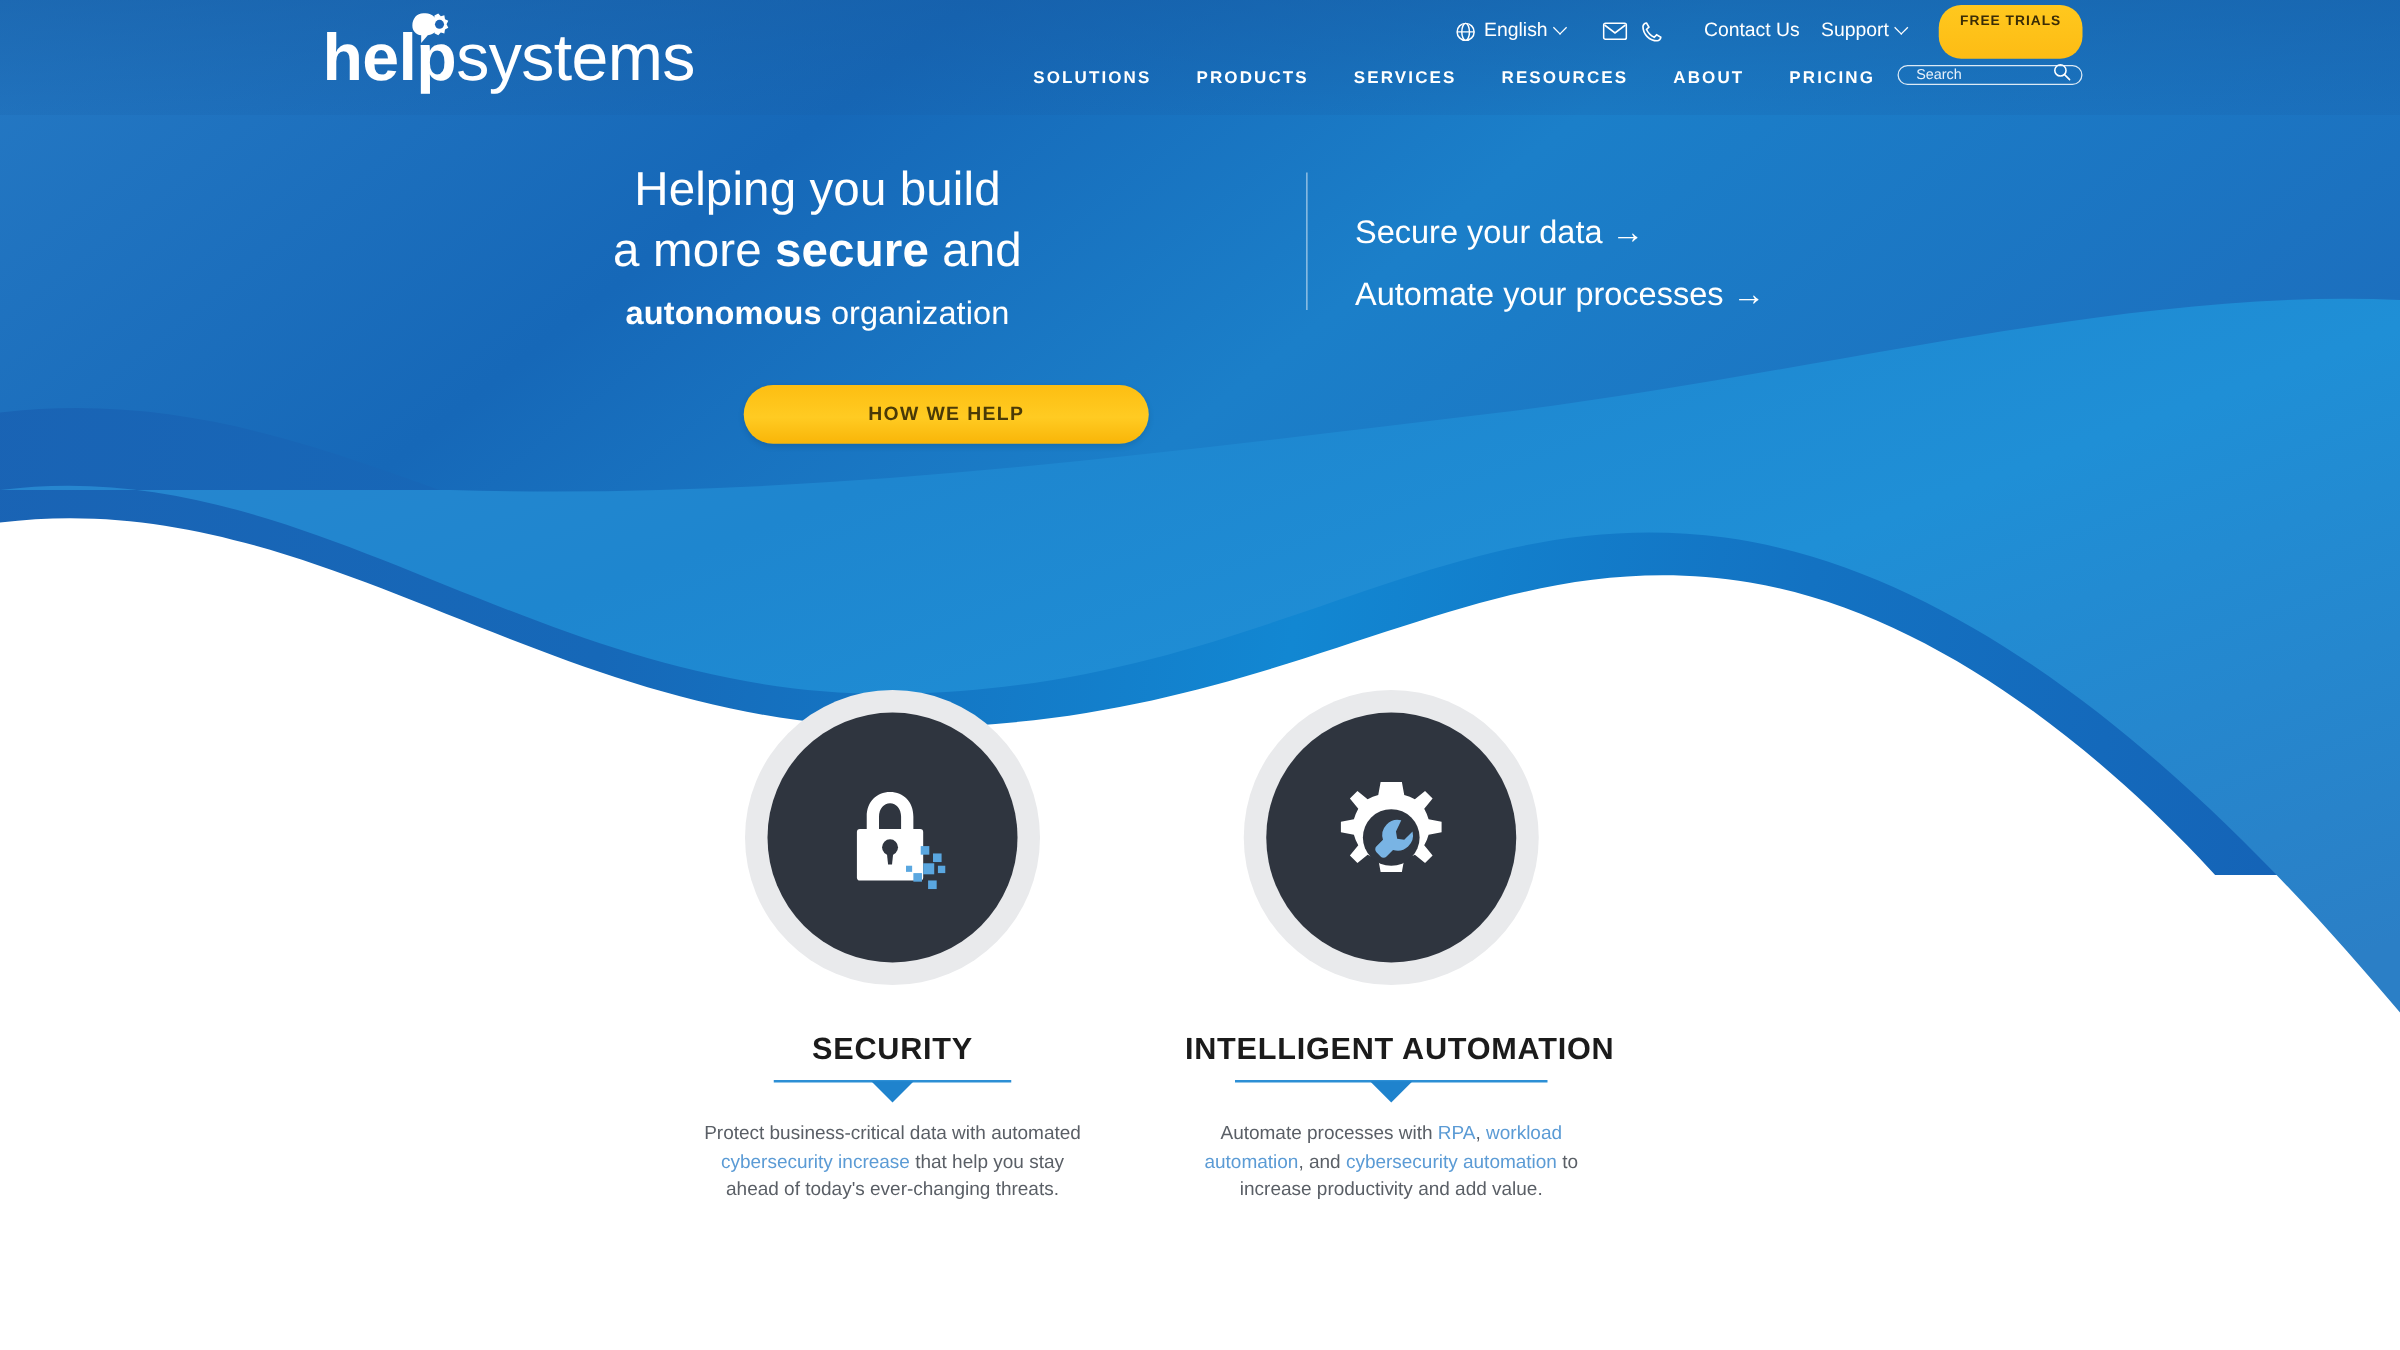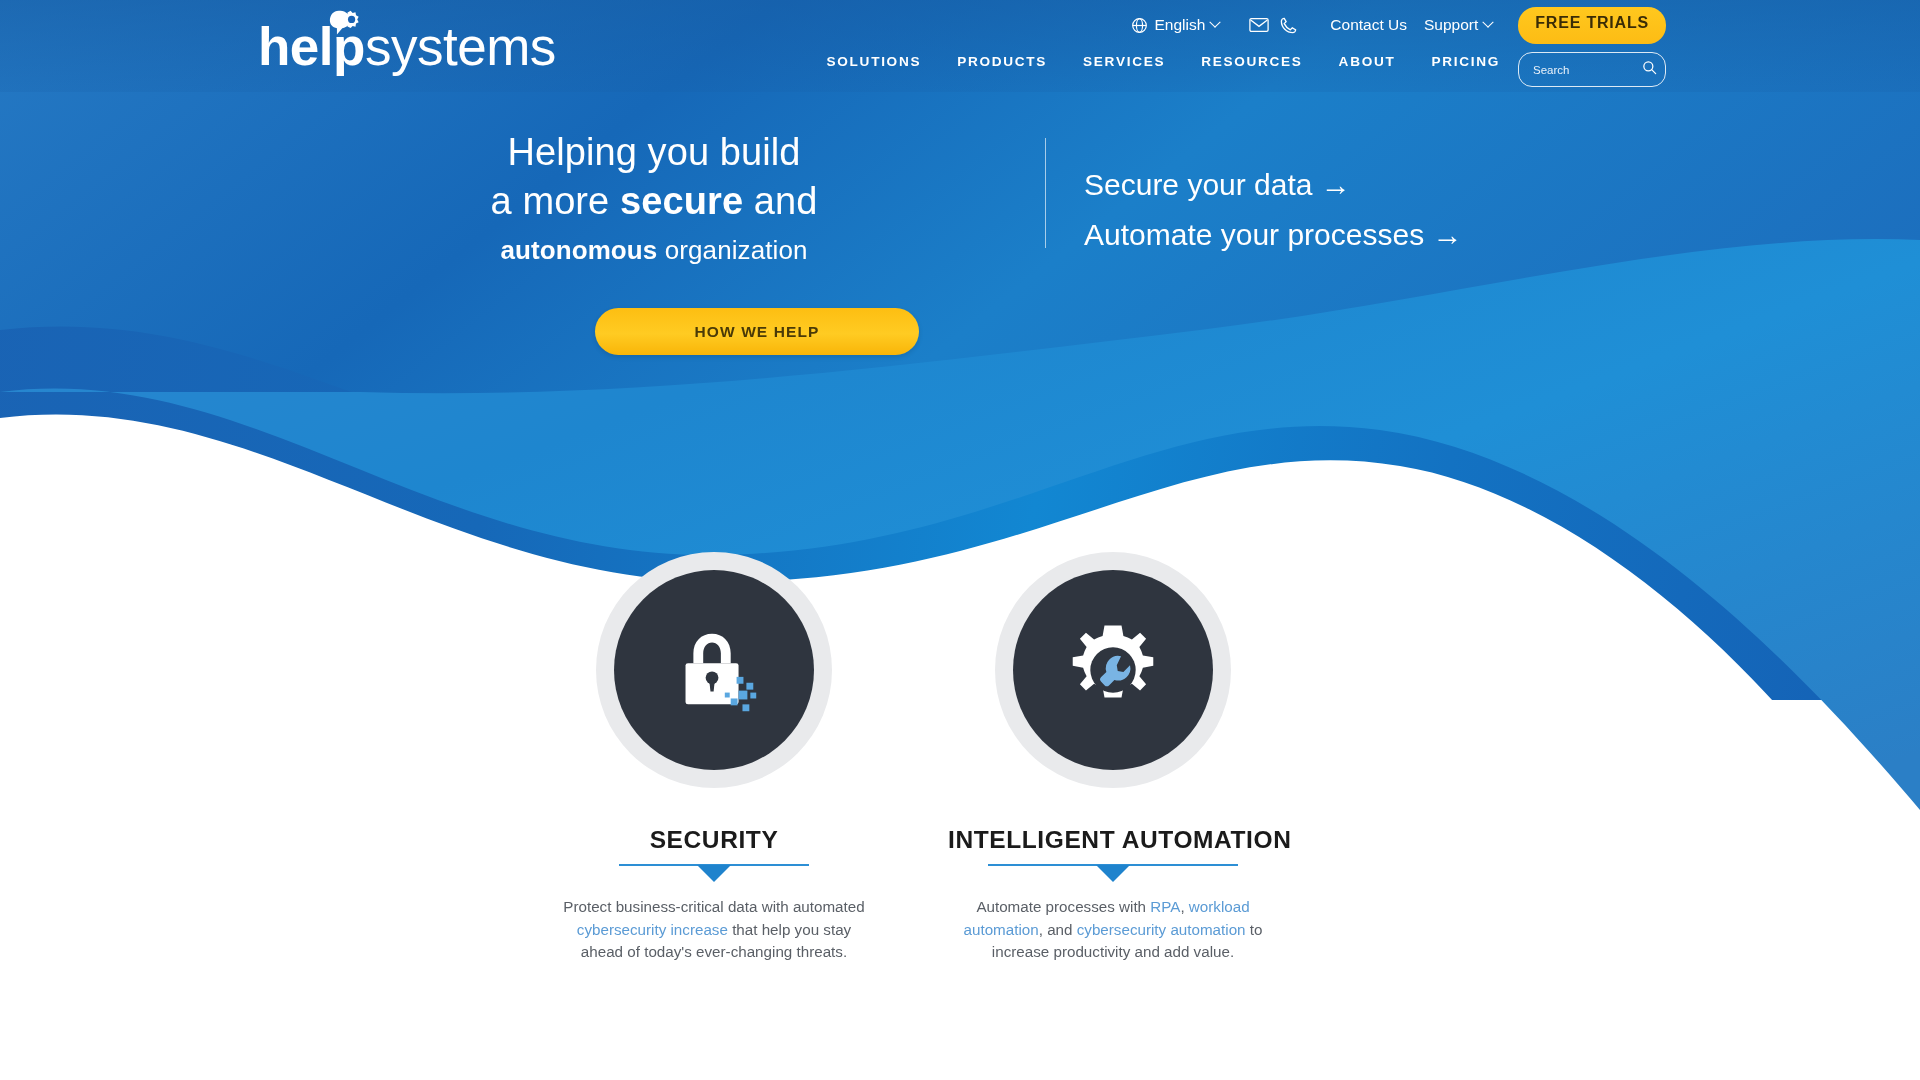--- a/index.html
+++ b/index.html
@@ -42,33 +42,33 @@
     color:#ffffff; font-size: 15.5px; font-weight: 400; display:flex; align-items:center; gap:6px;
     white-space:nowrap; cursor:pointer;
   }
   .util-item + .util-item { margin-left: 22px; }
   .util-icon { display:inline-flex; align-items:center; }
   .chev { display:inline-block; width:8px; height:8px; border-right:1.6px solid #fff; border-bottom:1.6px solid #fff;
           transform: rotate(45deg) translate(-2px,-2px); }
   .free-trials {
     margin-left: 26px;
     background: linear-gradient(180deg,#ffc81e 0%, #fdbc14 100%);
-    color:#3a2c06; font-size: 16px; font-weight: 700; letter-spacing:.8px;
-    padding: 7px 17px 12px; border-radius: 18px; border:none; cursor:pointer; white-space:nowrap;
+    color:#3a2c06; font-size: 11px; font-weight: 700; letter-spacing:.8px;
+    padding: 7px 17px 24px; border-radius: 18px; border:none; cursor:pointer; white-space:nowrap;
     font-family:"Liberation Sans",sans-serif;
   }
 
   .main-nav { position:absolute; right: 420px; top: 54px; display:flex; gap: 36px; }
   .nav-item {
     color:#ffffff; font-size: 13.6px; font-weight: 600; letter-spacing: 1.7px;
     text-transform: uppercase; cursor:pointer; white-space:nowrap;
   }
 
   .search-box {
-    position:absolute; right: 254px; top: 52px; width: 148px; height: 35px;
+    position:absolute; right: 254px; top: 52px; width: 148px; height: 16px;
     border: 1.3px solid rgba(255,255,255,.85); border-radius: 14px;
     display:flex; align-items:center; padding: 0 8px 0 14px; gap: 6px; background: transparent;
   }
   .search-box input {
     flex: 1; background: transparent; border:none; outline:none; color:#fff;
     font-size: 11.5px; font-family:"Liberation Sans",sans-serif; min-width: 0;
   }
   .search-box input::placeholder { color:#e8f1fa; opacity:1; }
 
   
@@ -82,21 +82,21 @@
   .headline .l2 { font-size: 38px; }
   .headline .l3 { font-size: 26px; }
 
   .hero-divider {
     position:absolute; left: 1001px; top: 138px; width: 1px; height: 110px;
     background: rgba(255,255,255,.62);
   }
 
   .hero-links { position:absolute; left: 1040px; top: 160px; }
   .hero-link {
-    display:block; color:#ffffff; font-size: 30px; font-weight: 300; line-height: 50px;
+    display:block; color:#ffffff; font-size: 26px; font-weight: 300; line-height: 50px;
     text-decoration:none; white-space:nowrap; cursor:pointer;
   }
 
   .cta-btn {
     position:absolute; left: 551px; top: 308px; width: 324px; height: 47px;
     background: linear-gradient(180deg, #fdbe12 0%, #ffcb22 55%, #f9b508 100%);
     border:none; border-radius: 24px; cursor:pointer;
     color:#4a3a07; font-size: 15.5px; font-weight: 700; letter-spacing: 1.1px;
     font-family:"Liberation Sans",sans-serif;
     box-shadow: 0 2px 5px rgba(0,0,0,.12);

